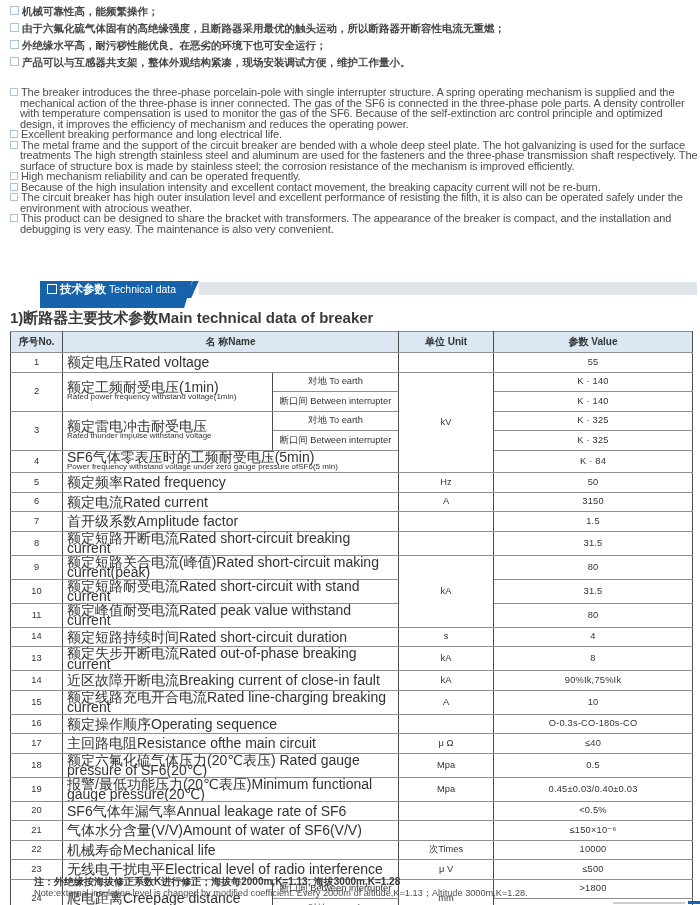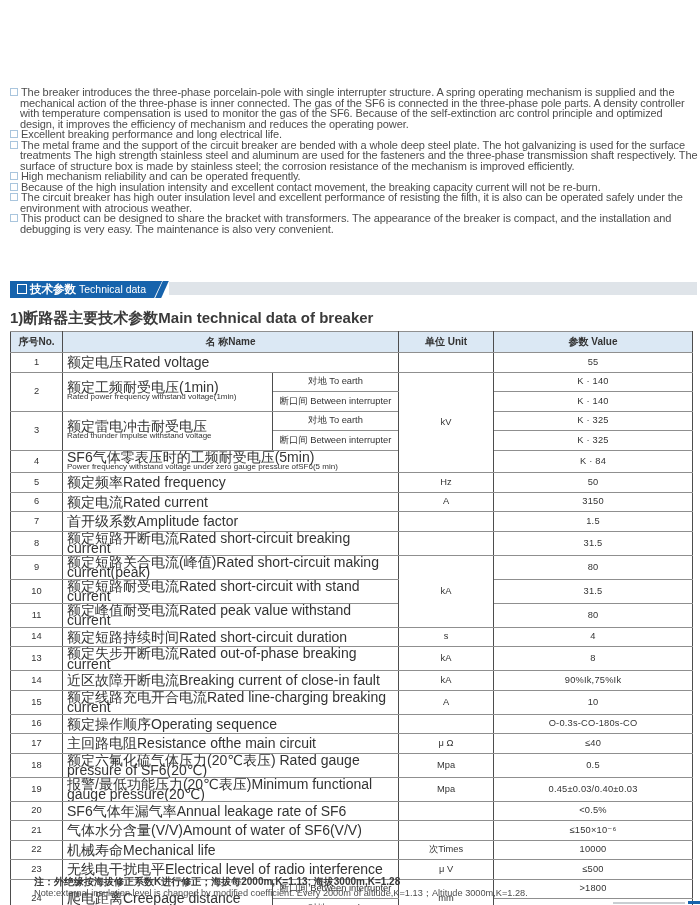--- a/index.html
+++ b/index.html
@@ -13,23 +13,23 @@
              margin-right:3px;vertical-align:0px;}
 
   
   .en-list{position:absolute;top:87px;left:10px;width:688px;}
   .en-item{font-size:11px;line-height:10.5px;color:#4c4c4c;padding-left:10px;text-indent:-10px;
            letter-spacing:-0.1px;}
   .en-item .bullet-sq{width:6px;height:6px;margin-right:3px;}
 
   
   .band{position:absolute;top:281px;left:10px;right:3px;height:17px;display:flex;align-items:flex-start;}
-  .band-blue{background:#1663ac;color:#ffffff;height:17px;line-height:17px;font-size:11px;
+  .band-blue{background:#1663ac;color:#ffffff;height:27px;line-height:17px;font-size:11px;
              padding:0 16px 0 7px;white-space:nowrap;
-             clip-path:polygon(0 0,100% 0,calc(100% - 8px) 100%,0 100%);}
+             clip-path:polygon(0 0,100% 0,calc(100% - 8px) 100%,0 100%);margin-left:30px;}
   .band-zh{font-weight:bold;font-size:11.5px;}
   .band-en{font-weight:normal;font-size:10.5px;margin-left:3px;}
   .band-box{display:inline-block;width:8px;height:8px;border:1px solid #ffffff;margin-right:3px;
             vertical-align:-1px;}
   .band-sliver{width:6px;height:17px;background:#1663ac;transform:skewX(-24deg);margin:0 0 0 -3px;}
   .band-gray{flex:1;height:13px;background:#dfe4e9;margin:1px 0 0 4px;}
 
   .subtitle{position:absolute;top:309px;left:10px;font-size:15px;font-weight:bold;color:#3a3a3a;}
 
   
@@ -56,20 +56,26 @@
   
   .footer-deco{position:absolute;bottom:1px;right:0;display:flex;align-items:center;}
   .fd-gray{width:72px;height:2px;background:#c9ced2;}
   .fd-blue{width:12px;height:3px;background:#1663ac;margin-left:3px;}
 </style>
 </head>
 <body>
 
 <div class="page">
 
+  <div class="zh-list">
+      <div class="zh-item"><span class="bullet-sq"></span>机械可靠性高，能频繁操作；</div>
+      <div class="zh-item"><span class="bullet-sq"></span>由于六氟化硫气体固有的高绝缘强度，且断路器采用最优的触头运动，所以断路器开断容性电流无重燃；</div>
+      <div class="zh-item"><span class="bullet-sq"></span>外绝缘水平高，耐污秽性能优良。在恶劣的环境下也可安全运行；</div>
+      <div class="zh-item"><span class="bullet-sq"></span>产品可以与互感器共支架，整体外观结构紧凑，现场安装调试方便，维护工作量小。</div>
+    </div>
 
   <div class="en-list">
       <div class="en-item"><span class="bullet-sq"></span>The breaker introduces the three-phase porcelain-pole with single interrupter structure. A spring operating mechanism is supplied and the mechanical action of the three-phase is inner connected. The gas of the SF6 is  connected in the three-phase pole parts. A density controller with temperature compensation is used to monitor the gas of the SF6.  Because of the self-extinction arc control principle and optimized design, it improves the efficiency of mechanism and reduces the operating power.</div>
       <div class="en-item"><span class="bullet-sq"></span>Excellent breaking performance and long electrical life.</div>
       <div class="en-item"><span class="bullet-sq"></span>The metal frame and the support of the circuit breaker are bended with a whole deep steel plate. The hot galvanizing is used for the surface treatments The high strength stainless steel and aluminum are used for the fasteners and the three-phase transmission shaft respectively.  The surface of structure box is made by stainless steel; the corrosion resistance of the mechanism is improved efficiently.</div>
       <div class="en-item"><span class="bullet-sq"></span>High mechanism reliability and can be operated frequently.</div>
       <div class="en-item"><span class="bullet-sq"></span>Because of the high insulation intensity and excellent contact movement, the breaking capacity current will not be re-burn.</div>
       <div class="en-item"><span class="bullet-sq"></span>The circuit breaker has high outer insulation level and excellent performance of resisting the filth, it is also can be operated safely under the environment with atrocious weather.</div>
       <div class="en-item"><span class="bullet-sq"></span>This product can be designed to share the bracket with transformers. The appearance of the breaker is compact, and the installation and debugging is very easy. The maintenance is also very convenient.</div>
     </div>

